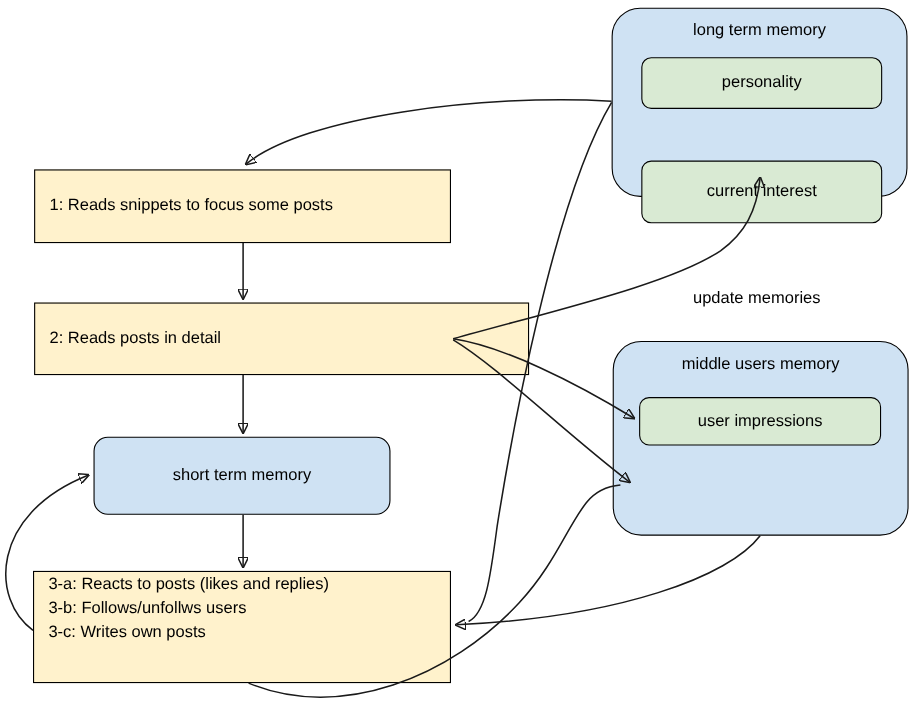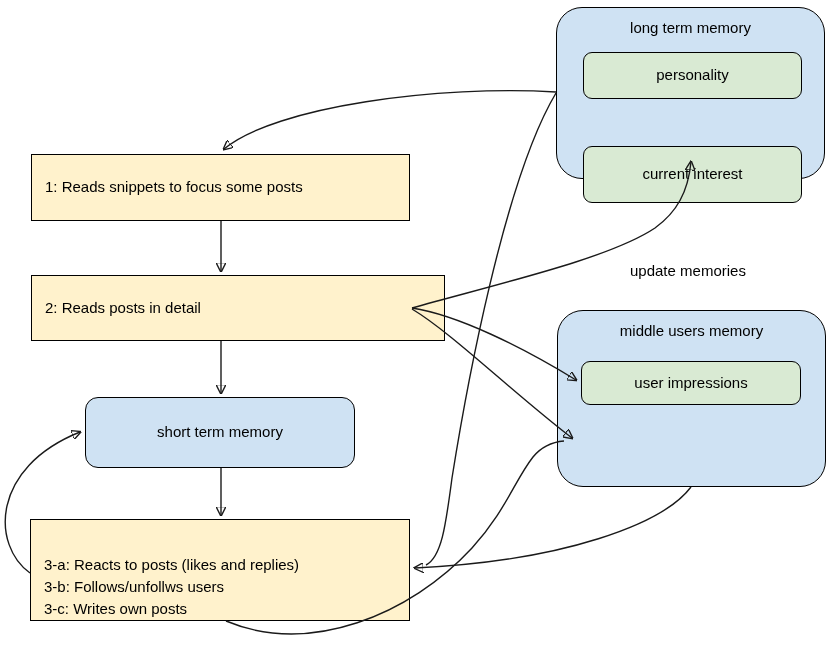--- a/index.html
+++ b/index.html
@@ -8,21 +8,21 @@
     font-family:"Liberation Sans",sans-serif;color:#000;
   }
   .node{
     position:absolute;box-sizing:border-box;border:1.5px solid #000;
     font-size:15px;line-height:1.25;
   }
   .process{
     background:#fff2cc;display:flex;align-items:center;
     padding-left:13px;padding-right:8px;
   }
-  .process.multi{flex-direction:column;align-items:flex-start;justify-content:flex-end;line-height:22px;}
+  .process.multi{flex-direction:column;align-items:flex-start;justify-content:flex-start;line-height:22px;}
   .memory-container{background:#cfe2f3;border-radius:26px;}
   .memory-container .title{
     position:absolute;top:11px;left:0;width:100%;text-align:center;font-size:15px;
   }
   .memory-item{
     position:absolute;box-sizing:border-box;background:#d9ead3;border:1.5px solid #000;
     border-radius:9px;display:flex;align-items:center;justify-content:center;font-size:15px;
   }
   .stm{
     background:#cfe2f3;border-radius:13px;display:flex;align-items:center;justify-content:center;
@@ -33,21 +33,21 @@
 </style>
 </head>
 <body>
 
 <div class="canvas">
 
   <div class="node process" style="left:31px;top:154px;width:379px;height:67px;">
     <span>1: Reads snippets to focus some posts</span>
   </div>
 
-  <div class="node process" style="left:31px;top:275px;width:414px;height:66px;">
+  <div class="node process" style="left:31px;top:275px;width:450px;height:66px;">
     <span>2: Reads posts in detail</span>
   </div>
 
   <div class="node stm" style="left:85px;top:397px;width:270px;height:71px;">
     <span>short term memory</span>
   </div>
 
   <div class="node process multi" style="left:30px;top:519px;width:380px;height:102px;">
     <div>3-a: Reacts to posts (likes and replies)</div>
     <div>3-b: Follows/unfollws users</div>

